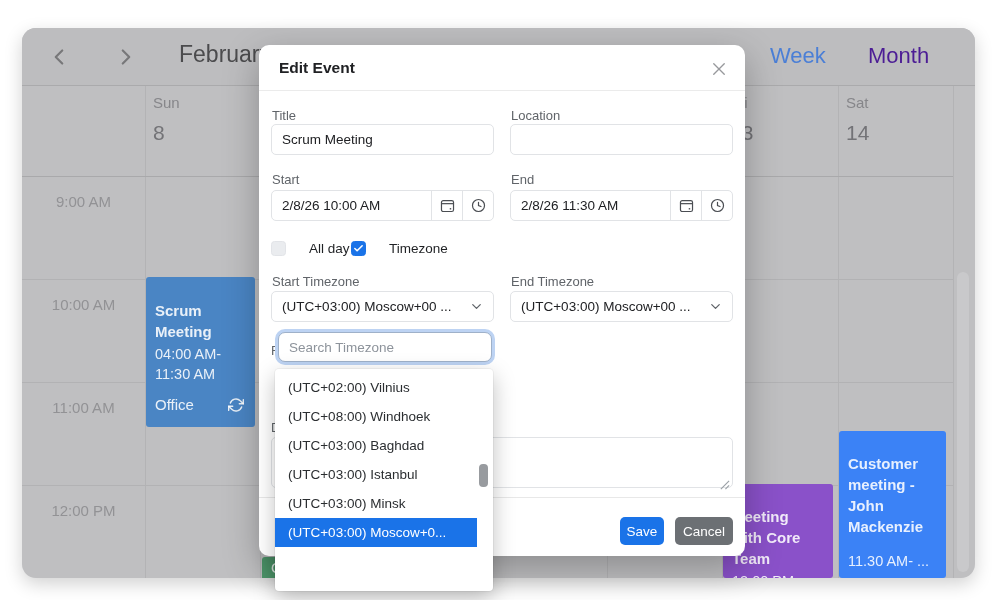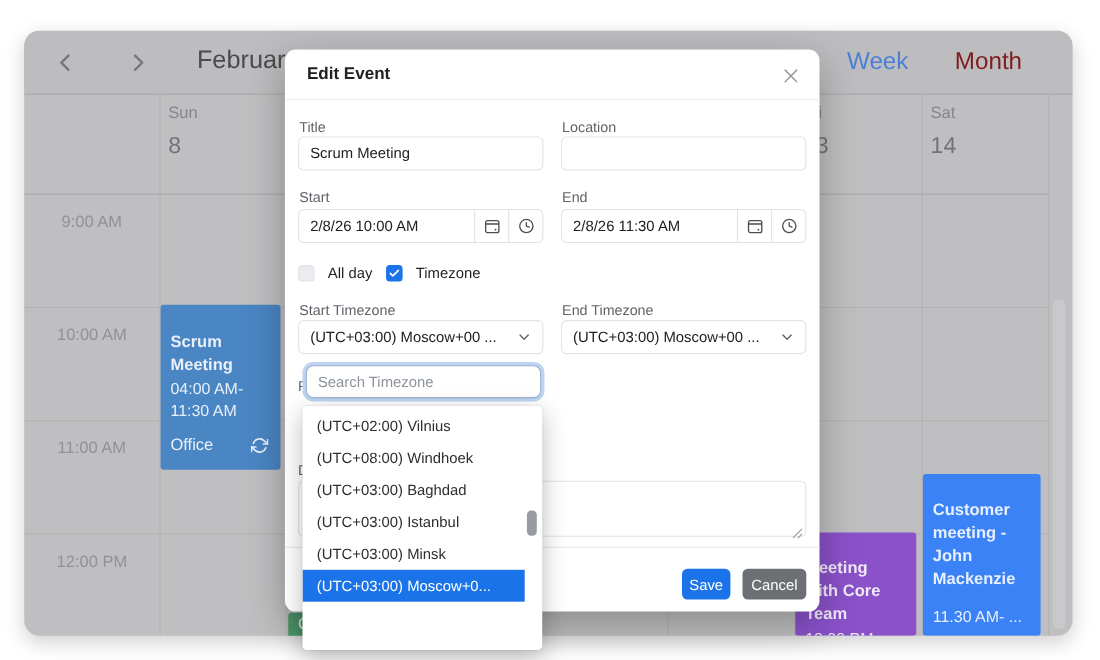--- a/index.html
+++ b/index.html
@@ -8,21 +8,21 @@
 
   
   .cal-window { position:absolute; left:22px; top:28px; width:953px; height:550px;
     background:#bfbfc1; border-radius:14px; overflow:hidden;
     box-shadow:0 6px 18px rgba(0,0,0,.18); }
   .toolbar { position:absolute; left:0; top:0; right:0; height:58px; background:#bdbdbf;
     border-bottom:1px solid #aaaaac; }
   .nav-btn { position:absolute; top:16px; width:26px; height:26px; color:#78787a; cursor:pointer; }
   .nav-prev { left:24px; } .nav-next { left:91px; }
   .cal-title { position:absolute; left:157px; top:13px; font-size:23px; color:#4b4b4d; white-space:nowrap; }
-  .view-btn { position:absolute; top:15px; font-size:22px; color:#7f1d1d; cursor:pointer; white-space:nowrap; }
+  .view-btn { position:absolute; top:15px; font-size:22px; color:#4c1d95; cursor:pointer; white-space:nowrap; }
   .view-week { left:748px; color:#4b7fd6; }
   .view-month { left:846px; }
 
   .col-line { position:absolute; top:58px; bottom:0; width:1px; background:#b3b3b5; }
   .row-line { position:absolute; left:0; width:931px; height:1px; background:#b2b2b4; }
   .hdr-line { background:#a9a9ab; }
   .day-head { position:absolute; top:66px; }
   .day-name { font-size:15px; color:#86868a; }
   .day-num  { font-size:21px; color:#737377; margin-top:10px; }
   .time-label { position:absolute; left:0; width:123px; text-align:center;
@@ -56,21 +56,21 @@
   .f-label { position:absolute; font-size:13px; color:#606469; white-space:nowrap; }
   .f-input { position:absolute; height:31px; width:223px; border:1px solid #e1e3e6;
     border-radius:5px; font-size:13.5px; color:#202124; padding:0 10px; background:#fff;
     font-family:"Liberation Sans","DejaVu Sans",sans-serif; outline:none; }
   .dt-group { position:absolute; height:31px; width:223px; border:1px solid #e1e3e6;
     border-radius:5px; display:flex; align-items:stretch; background:#fff; }
   .dt-text { flex:1; font-size:13.5px; color:#202124; line-height:29px; padding-left:10px;
     white-space:nowrap; overflow:hidden; }
   .dt-seg { width:31px; border-left:1px solid #e1e3e6; display:flex; align-items:center;
     justify-content:center; color:#4a4d52; cursor:pointer; }
-  .chk-row-item { position:absolute; display:flex; align-items:center; gap:12px; cursor:pointer; }
+  .chk-row-item { position:absolute; display:flex; align-items:center; gap:23px; cursor:pointer; }
   .chk-box { width:15px; height:15px; border-radius:3.5px; background:#eaecef; border:1px solid #e2e4e8; }
   .chk-box.checked { background:#1a73e8; border-color:#1a73e8; display:flex;
     align-items:center; justify-content:center; color:#fff; }
   .chk-label { font-size:13.5px; color:#1f2124; }
   .dd { position:absolute; height:31px; width:223px; border:1px solid #e1e3e6; border-radius:5px;
     background:#fff; display:flex; align-items:center; cursor:pointer; }
   .dd-value { flex:1; font-size:13.5px; color:#202124; padding-left:10px; white-space:nowrap; overflow:hidden; }
   .dd-chevron { width:15px; height:15px; margin-right:9px; color:#5f6368; flex:0 0 auto; }
 
   .hidden-label { z-index:1; }

